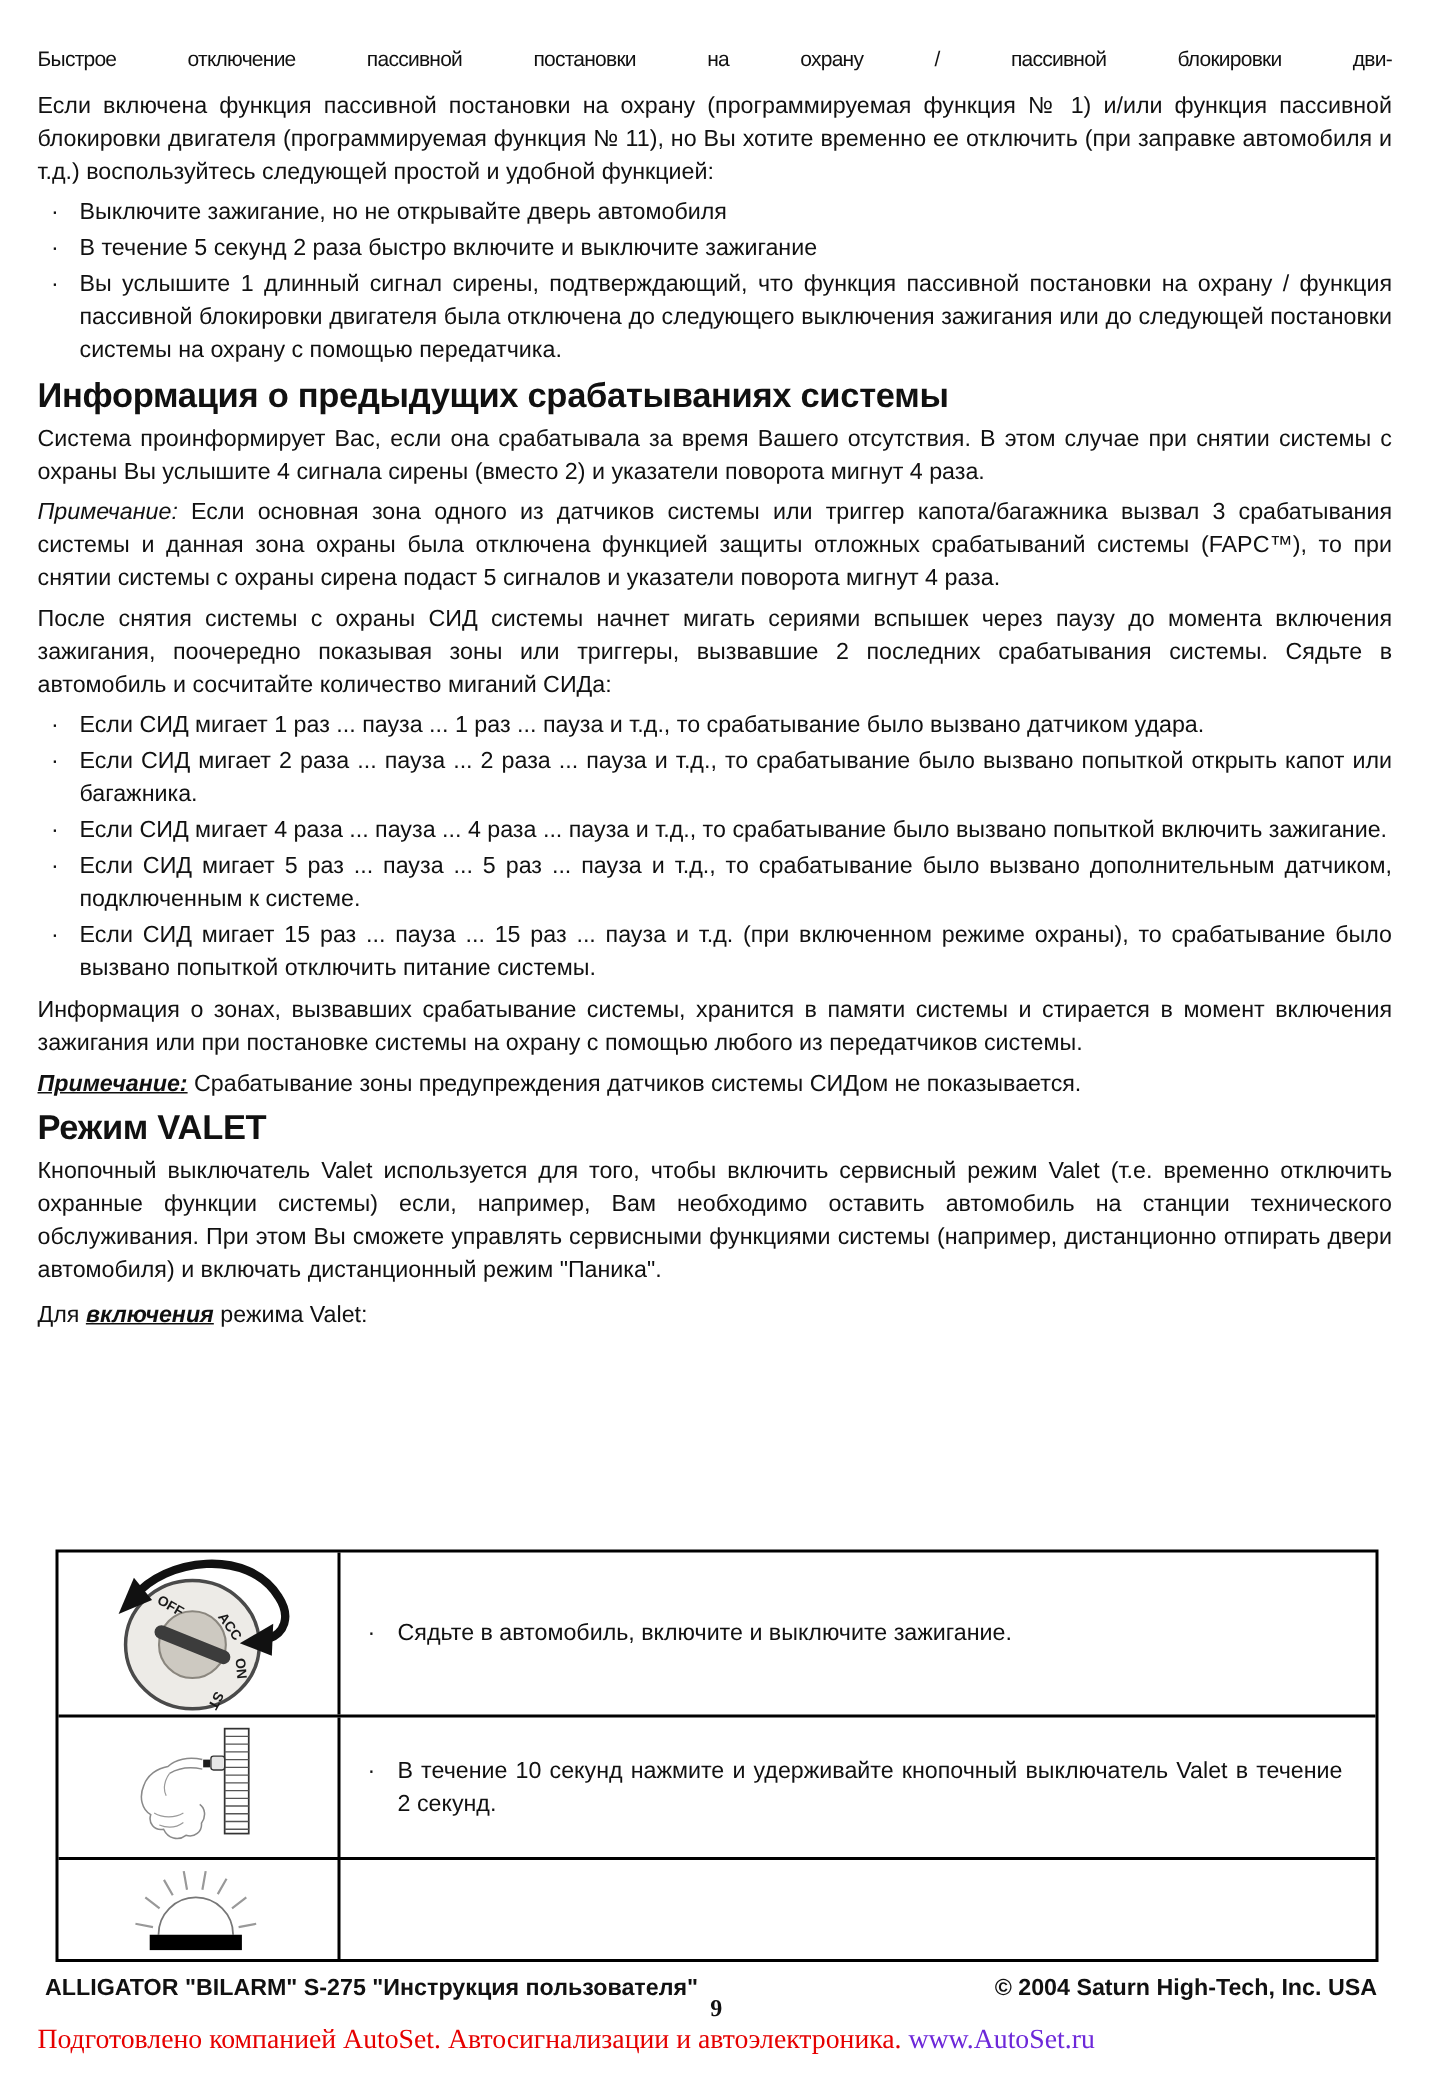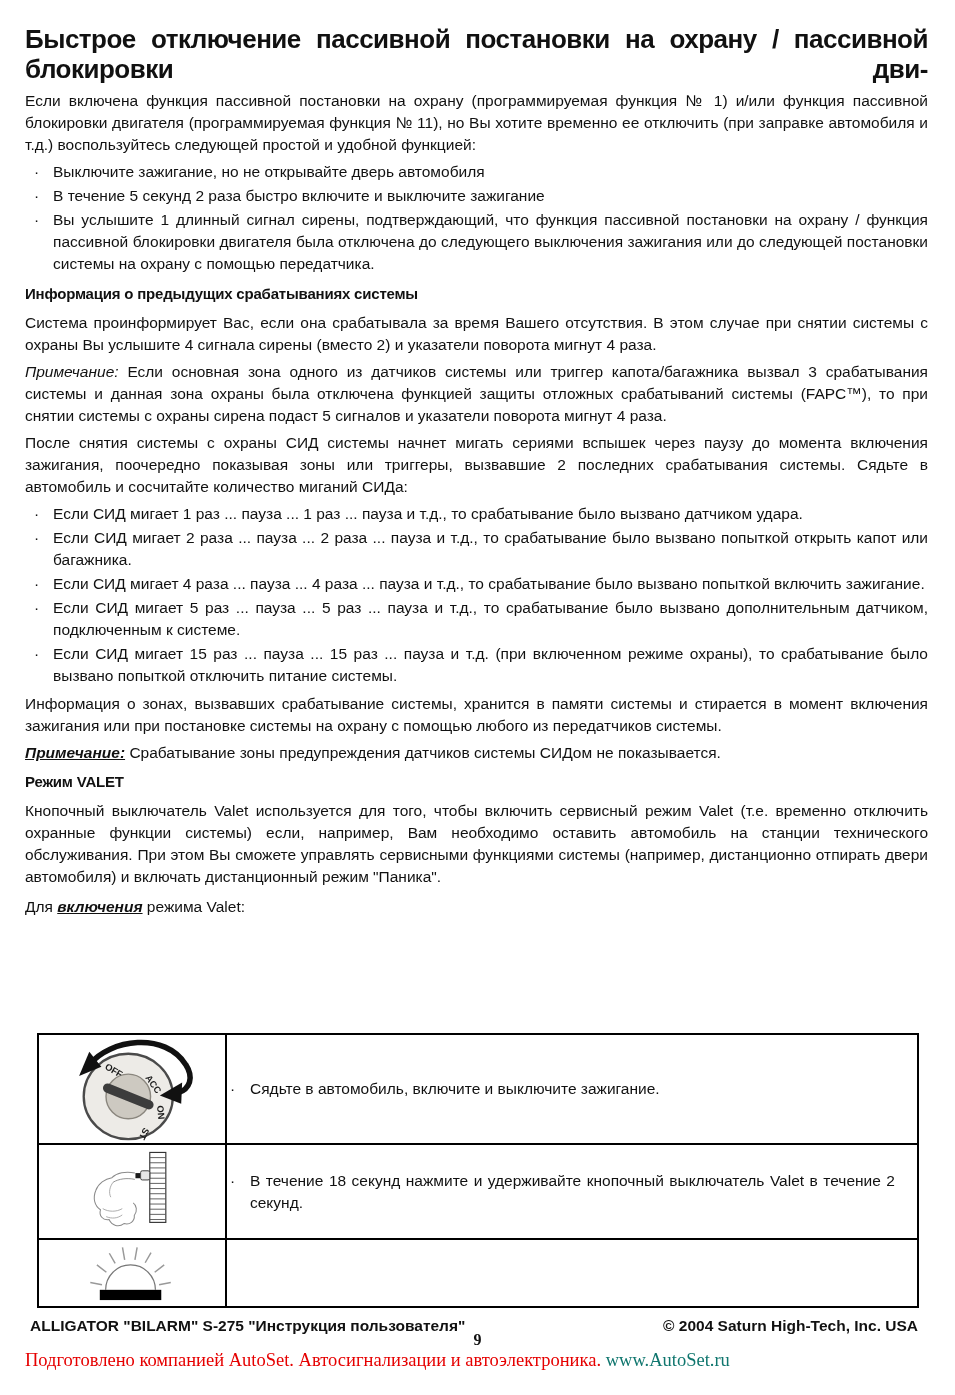--- a/index.html
+++ b/index.html
@@ -3,43 +3,43 @@
 <meta charset="utf-8">
 <style>
   html,body{margin:0;padding:0;}
   body{
     width:955px;height:1395px;position:relative;background:#ffffff;color:#111;
     font-family:"Liberation Sans",sans-serif;font-size:15.5px;line-height:22px;
     overflow:hidden;
   }
   .content{padding:24px 27px 0 25px;}
   p{margin:0 0 5px;text-align:justify;}
-  .h1{font-weight:bold;font-size:26px;line-height:30px;letter-spacing:-0.5px;margin:0 0 6px;}
+  .h1{font-weight:normal;font-size:14px;line-height:30px;letter-spacing:-0.5px;margin:0 0 6px;}
   .h1-line1{text-align:justify;text-align-last:justify;}
-  h2,h3{font-size:15px;line-height:25px;margin:2px 0 6px;letter-spacing:-0.2px;}
+  h2,h3{font-size:23px;line-height:25px;margin:2px 0 6px;letter-spacing:-0.2px;}
   ul{list-style:none;margin:0 0 6px;padding:0;}
   li{position:relative;padding-left:28px;margin-bottom:2px;text-align:justify;}
   li::before{content:"\00B7";position:absolute;left:9px;top:0;}
   .it{font-style:italic;}
   .note-strong{font-weight:bold;font-style:italic;text-decoration:underline;}
   .valet-line{margin:8px 0 0;}
   
   .vtable{position:absolute;top:1033px;left:37px;width:878px;border:2px solid #000;background:#fff;}
   .trow{display:flex;}
   .trow + .trow{border-top:2px solid #000;}
   .cell-icon{width:186px;border-right:2px solid #000;display:flex;align-items:center;justify-content:center;flex:none;}
-  .cell-text{flex:1;display:flex;align-items:center;padding:6px 22px 6px 1px;}
+  .cell-text{flex:1;display:flex;align-items:center;padding:6px 22px 6px 16px;}
   .tbullet{position:relative;padding-left:22px;text-align:justify;}
   .tbullet::before{content:"\00B7";position:absolute;left:2px;top:0;}
   .r1{height:108px;}.r2{height:93px;}.r3{height:66px;}
   
   .f1{position:absolute;top:1315px;left:30px;right:37px;display:flex;justify-content:space-between;font-weight:bold;font-size:15.5px;}
   .f-page{position:absolute;top:1332px;left:0;width:100%;text-align:center;font-family:"Liberation Serif",serif;font-weight:bold;font-size:16px;line-height:16px;}
   .f-credit{position:absolute;top:1349px;left:25px;font-family:"Liberation Serif",serif;font-size:18.5px;color:#e60000;white-space:nowrap;}
-  .f-credit .link{color:#0f766e;}
+  .f-credit .link{color:#6d28d9;}
   svg text{font-family:"Liberation Sans",sans-serif;font-weight:bold;}
 </style>
 </head>
 <body>
 
 <div class="content">
 
   <div class="h1">
     <div class="h1-line1">Быстрое отключение пассивной постановки на охрану / пассивной блокировки дви-</div>
   </div>
@@ -109,21 +109,21 @@
         <path d="M116,15 h28 M116,24 h28 M116,33 h28 M116,42 h28 M116,51 h28 M116,60 h28 M116,69 h28 M116,78 h28 M116,87 h28 M116,96 h28 M116,105 h28 M116,114 h28 M116,123 h28" stroke="#555" stroke-width="1.6"></path>
         <rect x="100" y="38" width="16" height="16" rx="3" fill="#e6e6e6" stroke="#333" stroke-width="1.6"></rect>
         <rect x="91" y="42" width="8" height="9" fill="#1c1c1c"></rect>
         <path d="M90,42 C74,38 58,42 50,50 C38,52 26,60 22,72 C16,86 20,100 30,106 C27,116 34,125 45,123 C50,134 62,137 71,130 C81,133 90,126 89,116 C95,108 93,98 87,94" fill="none" stroke="#8a8a8a" stroke-width="1.8"></path>
         <path d="M90,53 C76,50 62,52 52,58" fill="none" stroke="#8a8a8a" stroke-width="1.6"></path>
         <path d="M34,104 C44,110 58,110 68,104 M40,118 C50,122 60,121 68,115" fill="none" stroke="#9a9a9a" stroke-width="1.4"></path>
         <path d="M52,58 C46,66 44,76 48,84" fill="none" stroke="#9a9a9a" stroke-width="1.4"></path>
       </svg>
     </div>
     <div class="cell-text">
-      <div class="tbullet">В течение 18 секунд нажмите и удерживайте кнопочный выключатель Valet в течение 2 секунд.</div>
+      <div class="tbullet">В течение 10 секунд нажмите и удерживайте кнопочный выключатель Valet в течение 2 секунд.</div>
     </div>
   </div>
 
   <div class="trow r3">
     <div class="cell-icon">
       <svg width="112" height="60" viewBox="0 0 120 82">
         <path d="M24,64 A34,34 0 0 1 92,64" fill="#fff" stroke="#777" stroke-width="1.6"></path>
         <rect x="16" y="64" width="84" height="14" fill="#000"></rect>
         <path d="M97,57 L113,54 M91,40 L104,30 M78,27 L86,13 M64,23 L67,6 M50,23 L47,6 M37,28 L29,14 M25,40 L12,30 M19,57 L3,54" stroke="#999" stroke-width="2"></path>
       </svg>

